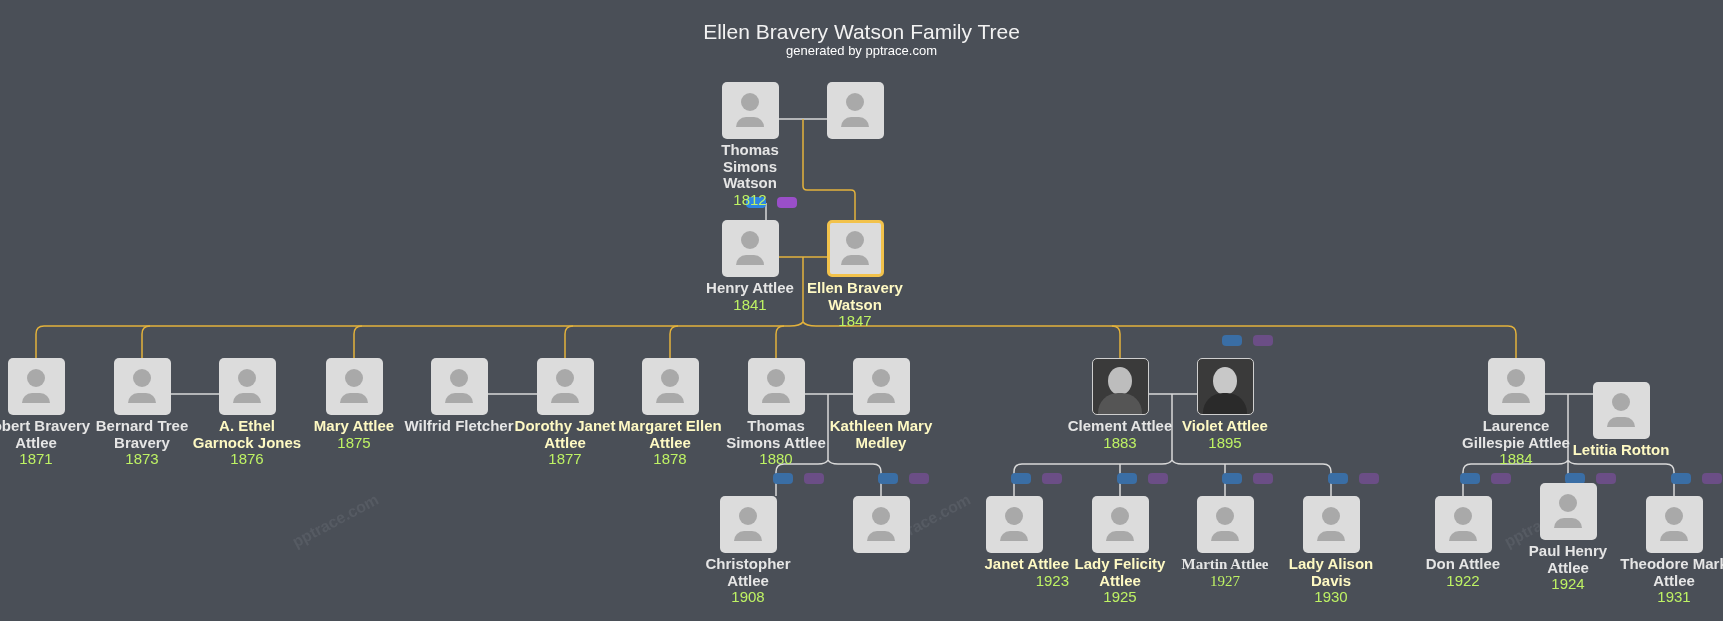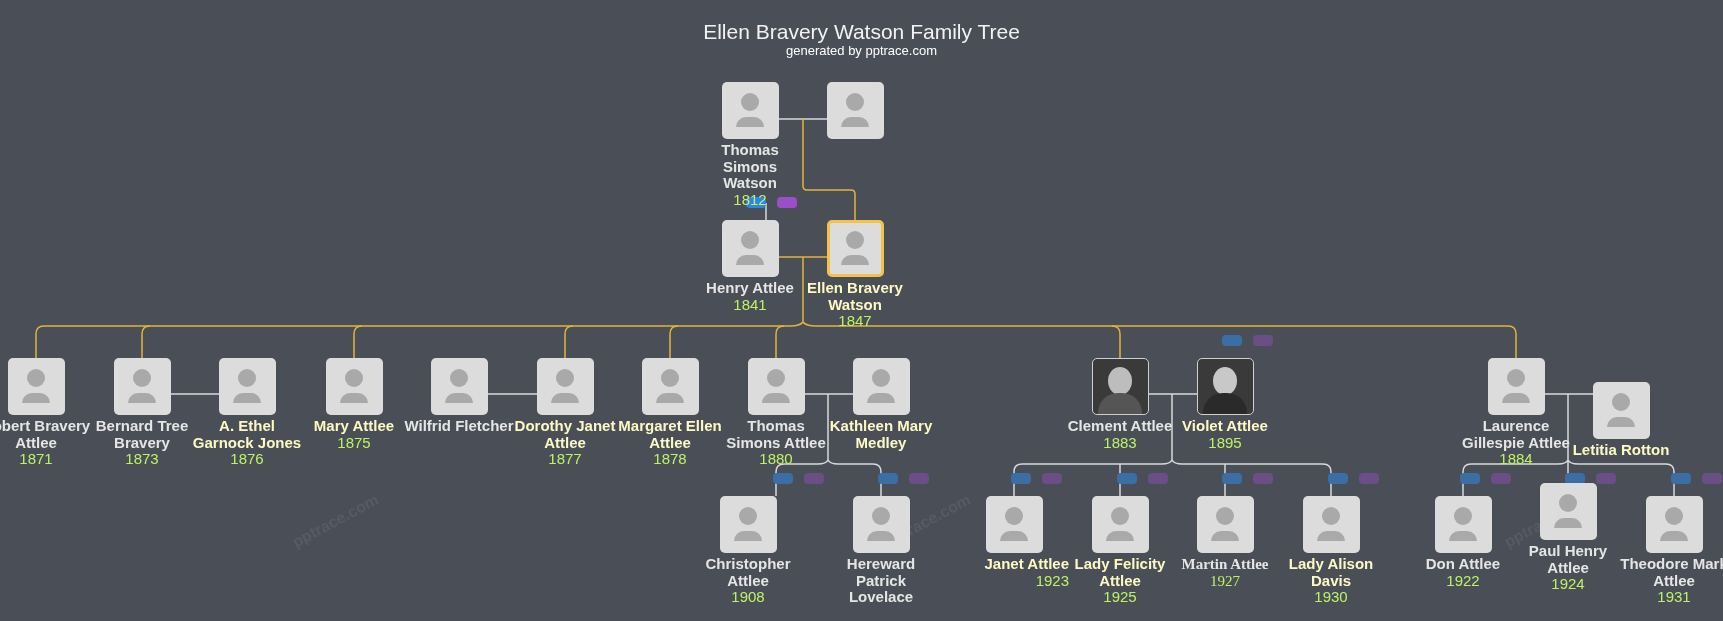--- a/index.html
+++ b/index.html
@@ -234,21 +234,20 @@
         <div class="avatar-body"></div>
       </div>
       <div class="name m">Christopher Attlee</div>
       <div class="year">1908</div>
     </div>
     <div class="node" style="left: 881px; top: 496px;">
       <div class="box">
         <div class="avatar-head"></div>
         <div class="avatar-body"></div>
       </div>
-      <div class="name m">Hereward Patrick Lovelace</div>
       <div class="year"></div>
     </div>
     <div class="node" style="left: 1014px; top: 496px; text-align: right;">
       <div class="box">
         <div class="avatar-head"></div>
         <div class="avatar-body"></div>
       </div>
       <div class="name f">Janet Attlee</div>
       <div class="year">1923</div>
     </div>

